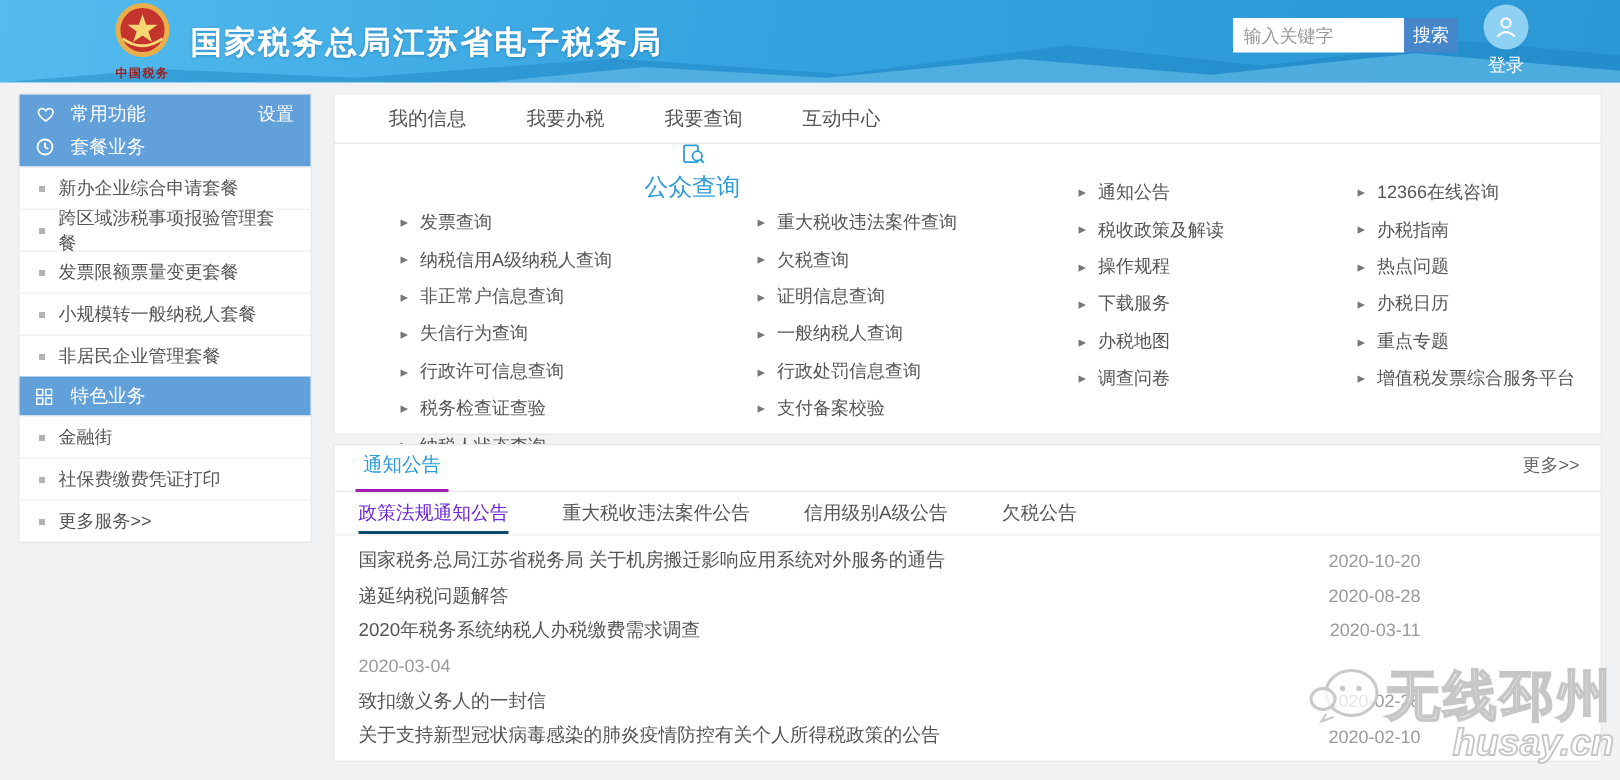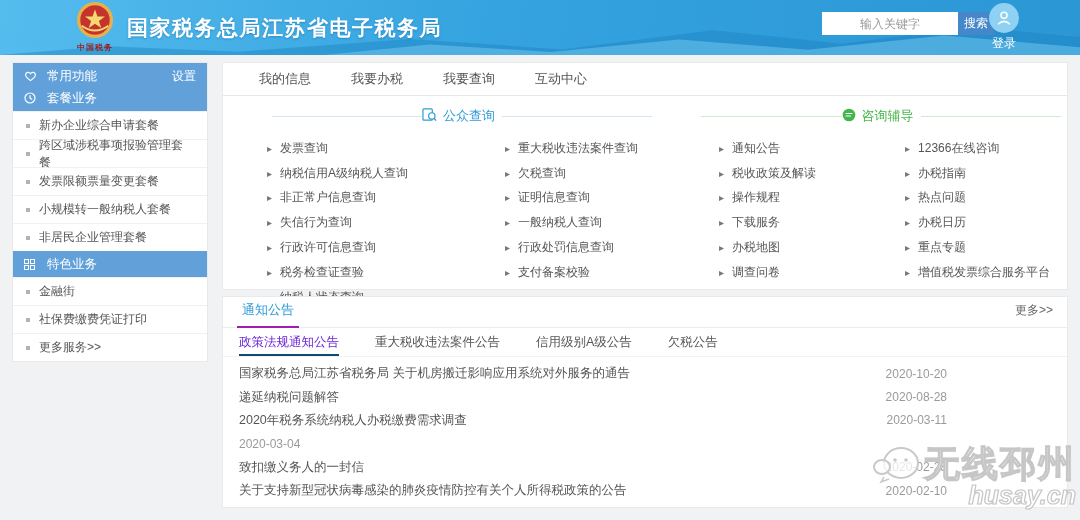--- a/index.html
+++ b/index.html
@@ -29,24 +29,23 @@
   }
   .logo { position:absolute; left:72px; top:1px; width:46px; text-align:center; }
   .logo-caption { font-size:8px; color:#9e1d1d; font-weight:bold; letter-spacing:1px; line-height:9px; }
   .site-title {
     position:absolute; left:127px; top:14px;
     color:#fff; font-size:21px; font-weight:bold; letter-spacing:1.5px;
     text-shadow:0 1px 2px rgba(0,70,130,.35);
   }
   .search-box { position:absolute; left:822px; top:12px; display:flex; height:23px; }
   .search-input {
-    width:136px; height:23px; border:none; outline:none;
+    width:114px; height:23px; border:none; outline:none;
     padding:0 7px; font-size:12px; color:#333; background:#fff;
     font-family:"Liberation Sans", sans-serif;
-    text-align:center;
   }
   .search-input::placeholder { color:#999; }
   .search-btn {
     width:36px; height:23px; border:none; cursor:pointer;
     background:#4687ca; color:#fff; font-size:12px;
     font-family:"Liberation Sans", sans-serif;
   }
   .login { position:absolute; left:985px; top:3px; width:38px; text-align:center; cursor:pointer; }
   .avatar-circle {
     width:30px; height:30px; border-radius:50%;
@@ -82,21 +81,21 @@
 
   
   .tabs { height:33px; border-bottom:1px solid #e8e8e8; display:flex; padding-left:16px; }
   .tab { padding:0 20px; line-height:32px; font-size:13px; color:#555; cursor:pointer; }
   .tab.active { color:#2e9cd6; border-bottom:2px solid #2e9cd6; }
 
   
   .services-body { display:flex; padding-top:10px; }
   .group-left { width:478px; }
   .group-right { width:360px; }
-  .group-header { display:flex; align-items:center; justify-content:center; height:20px; font-size:13px; }
+  .group-header { display:flex; align-items:center; justify-content:center; height:20px; font-size:16px;flex-direction:column; }
   .group-header .gtitle { margin:0 7px 0 6px; }
   .blue-t { color:#2e9cd6; }
   .green-t { color:#44b549; }
   .gh-line { flex:1; height:1px; max-width:150px; }
   .gh-line.blue-l { background:#d4e6f3; }
   .gh-line.green-l { background:#cfe9d3; }
   .links-grid { display:grid; grid-auto-flow:column; margin-top:10px; }
   .grid-query  { grid-template-rows:repeat(7,24.8px); grid-template-columns:238px 220px; padding-left:28px;margin-left:16px; }
   .grid-consult{ grid-template-rows:repeat(6,24.8px); grid-template-columns:186px 170px; padding-left:18px; }
   .link { display:flex; align-items:center; font-size:12px; color:#555; cursor:pointer; }
@@ -315,31 +314,20 @@
             <span>行政处罚信息查询</span>
           </span>
         <span class="link">
             <i class="caret"></i>
             <span>支付备案校验</span>
           </span>
       </div>
     </div>
 
     <div class="group-right">
-      <div class="group-header">
-        <span class="gh-line green-l"></span>
-        <span>
-          <svg width="14" height="14" viewBox="0 0 14 14">
-              <circle cx="7" cy="7" r="6.3" fill="#44b549"></circle>
-              <path d="M4 5.5 h6 M4 8 h4.5" stroke="#fff" stroke-width="1.2" stroke-linecap="round"></path>
-            </svg>
-        </span>
-        <span class="gtitle green-t">咨询辅导</span>
-        <span class="gh-line green-l"></span>
-      </div>
       <div class="links-grid grid-consult">
         <span class="link">
             <i class="caret"></i>
             <span>通知公告</span>
           </span>
         <span class="link">
             <i class="caret"></i>
             <span>税收政策及解读</span>
           </span>
         <span class="link">

